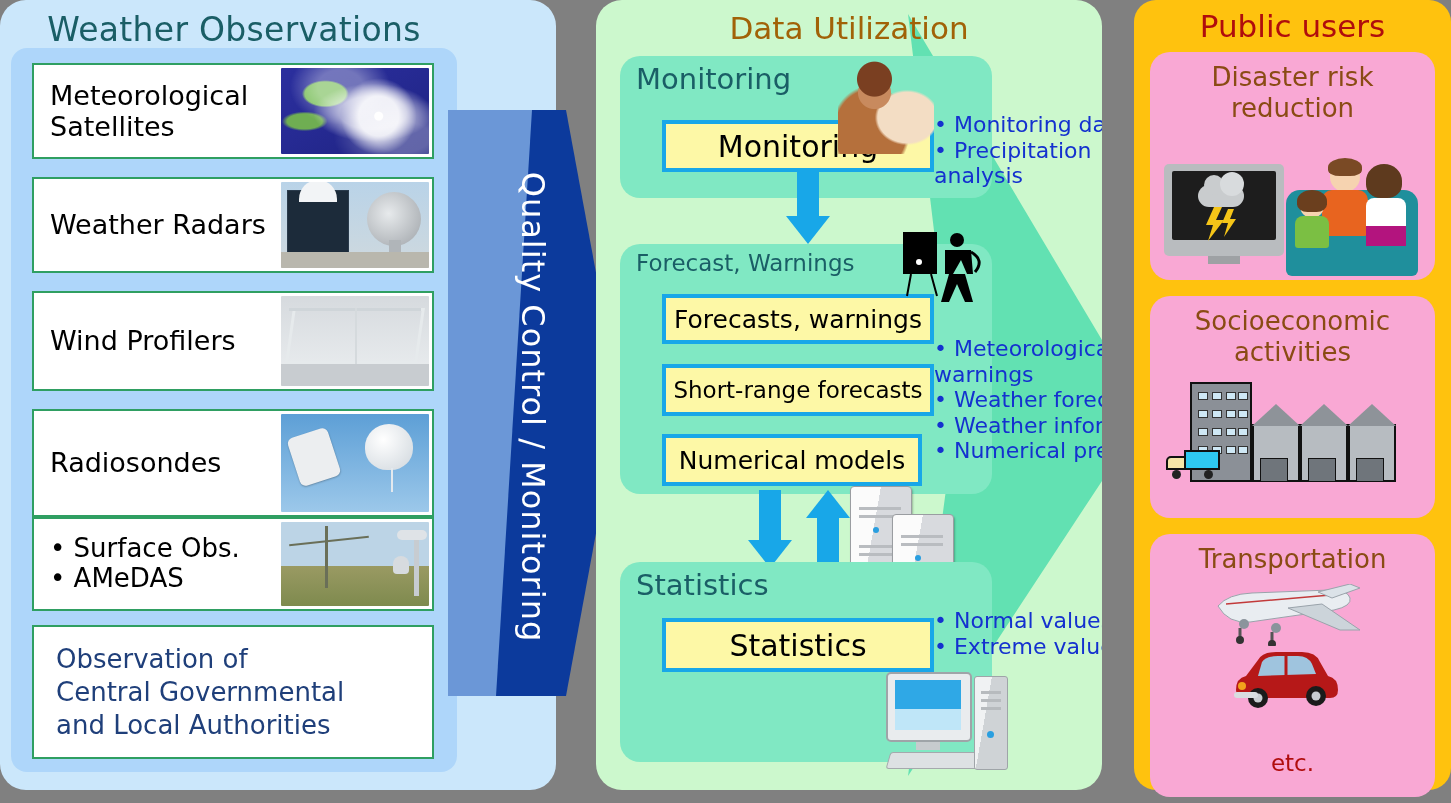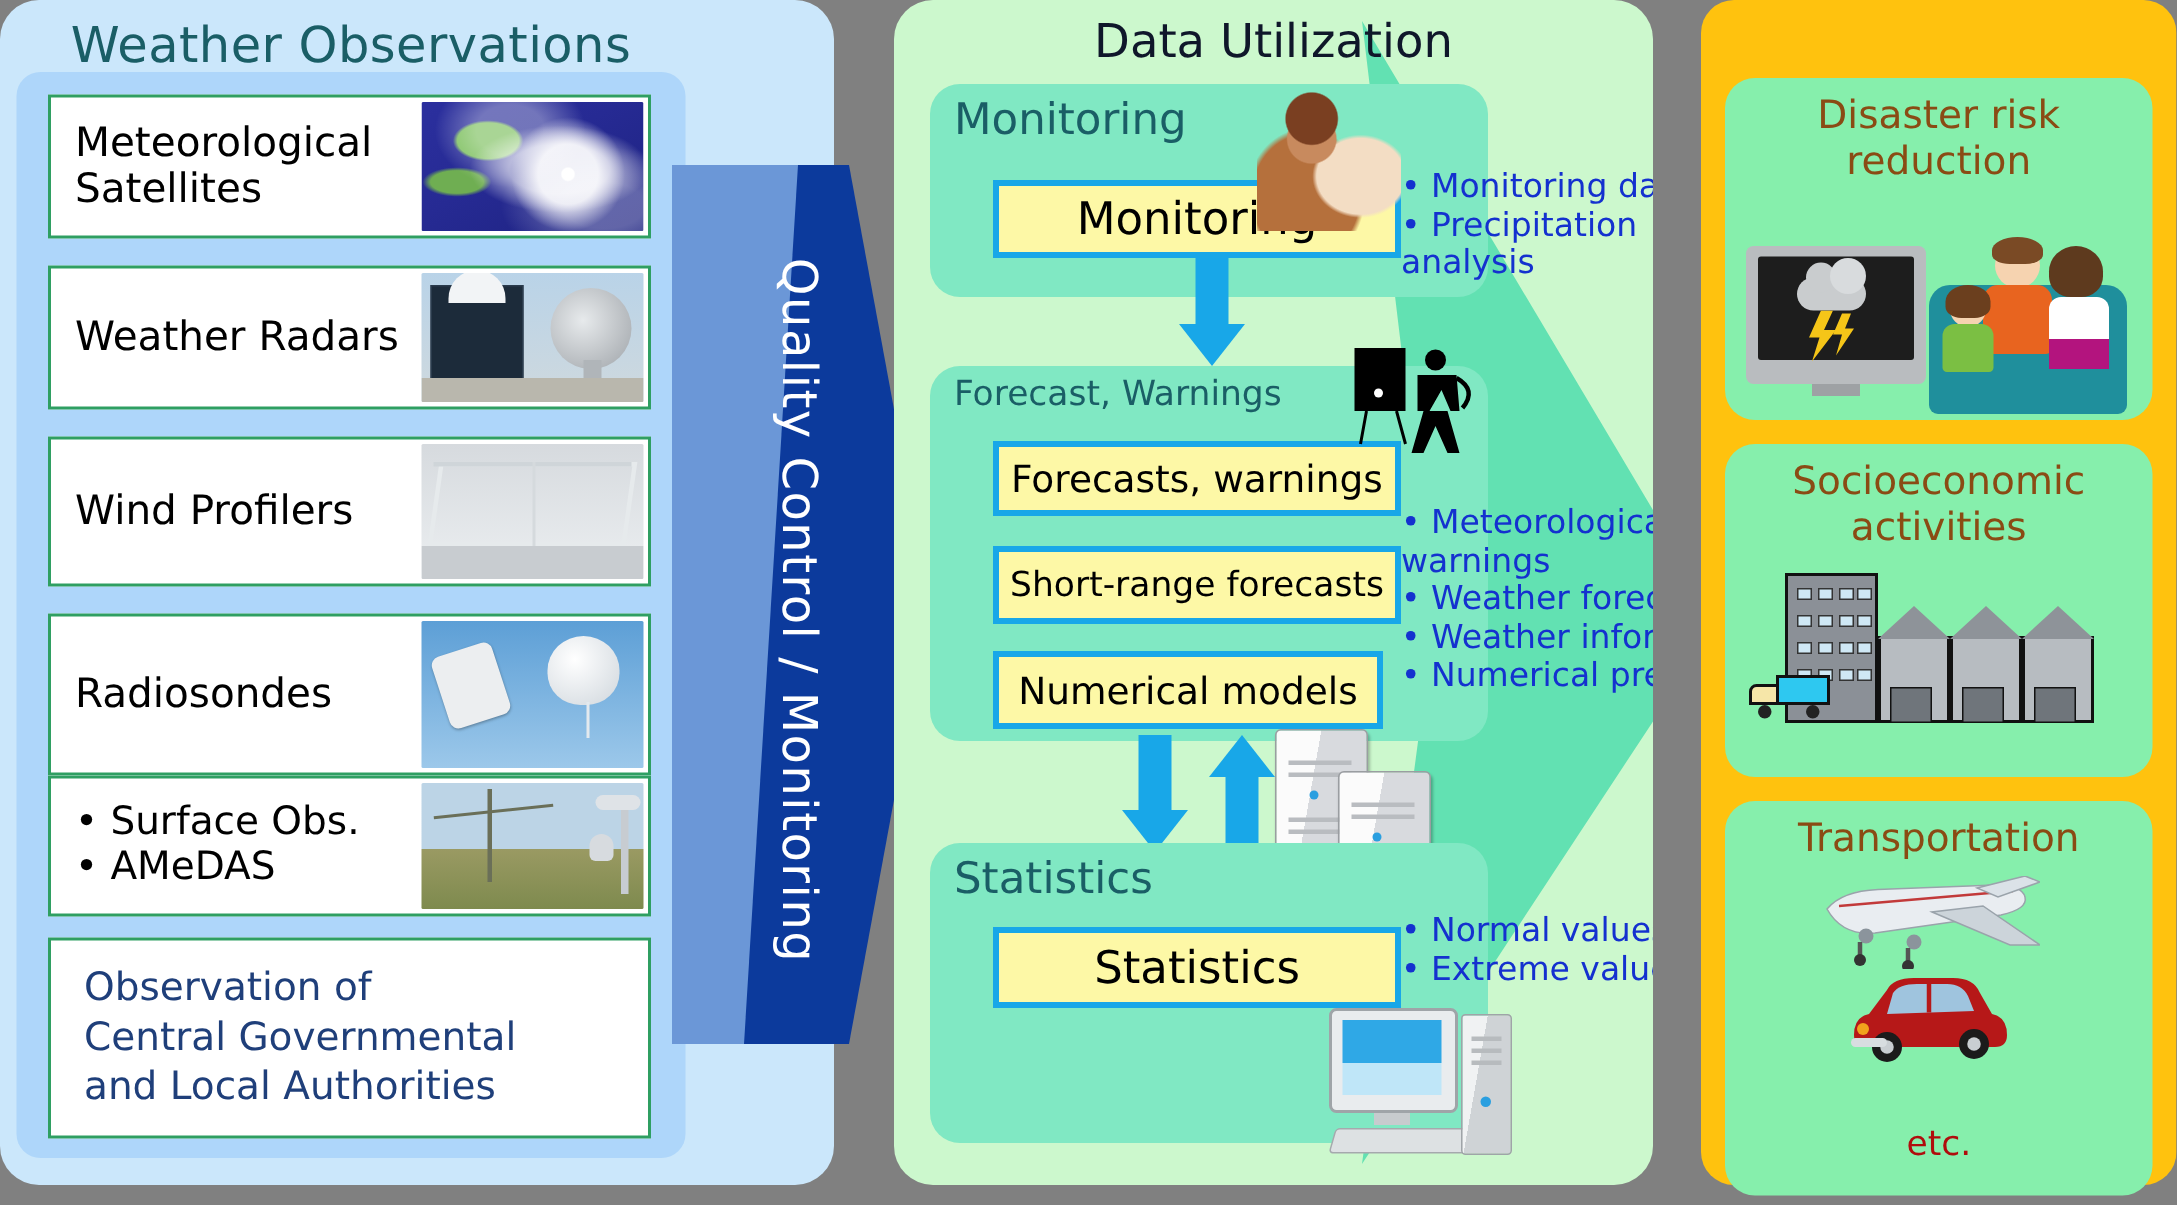--- a/index.html
+++ b/index.html
@@ -93,21 +93,21 @@
     border-radius:26px; overflow:hidden;
   }
   #green-arrow{
     position:absolute; left:300px; top:14px; width:330px; height:762px;
     background:#3fd9a8;
     opacity:.75;
     clip-path:polygon(12px 0, 250px 400px, 12px 762px, 60px 400px);
   }
   #center-title{
     position:absolute; left:0; top:10px; width:506px; text-align:center;
-    font-size:31px; color:#0f172a;
+    font-size:31px; color:#a16207;
   }
   .sub-panel{
     position:absolute; left:24px; width:372px;
     background:#80e8c3;
     border-radius:20px;
   }
   .sub-title{
     position:absolute; left:16px; top:6px;
     color:#1a5e66;
   }
@@ -181,21 +181,21 @@
     position:absolute; left:1134px; top:0; width:317px; height:790px;
     background:#ffc20e;
     border-radius:22px;
   }
   #right-title{
     position:absolute; left:0; top:8px; width:317px; text-align:center;
     font-size:31px; color:#b00d0d;
   }
   .use-card{
     position:absolute; left:16px; width:285px;
-    background:#86efac;
+    background:#f9a8d4;
     border-radius:20px;
   }
   .use-title{
     position:absolute; left:0; top:10px; width:285px; text-align:center;
     font-size:26px; color:#8a4b14; line-height:1.18;
   }
   #etc{
     position:absolute; left:0; bottom:14px; width:317px; text-align:center;
     font-size:23px; color:#b00d0d;
   }
@@ -380,20 +380,21 @@
       <div class="pc-tower">
           <i style="top:14px;"></i>
           <i style="top:22px;"></i>
           <i style="top:30px;"></i>
         <span style="position:absolute;left:12px;top:54px;width:7px;height:7px;border-radius:50%;background:#2a9fe0;display:block;"></span>
       </div>
     </div>
   </div>
 
   <div id="right-panel">
+    <div id="right-title">Public users</div>
 
     <div class="use-card" style="top:52px;height:228px;">
       <div class="use-title" style="white-space:pre-line;">Disaster risk
 reduction</div>
       <div style="position:absolute;left:14px;top:102px;">
         <div class="tv" style="left:0;top:10px;">
           <div class="tv-body">
               <div class="tv-screen">
             <div class="tv-cloud"></div>
             <svg style="position:absolute;left:30px;top:36px;" width="40" height="34" viewBox="0 0 40 34">

